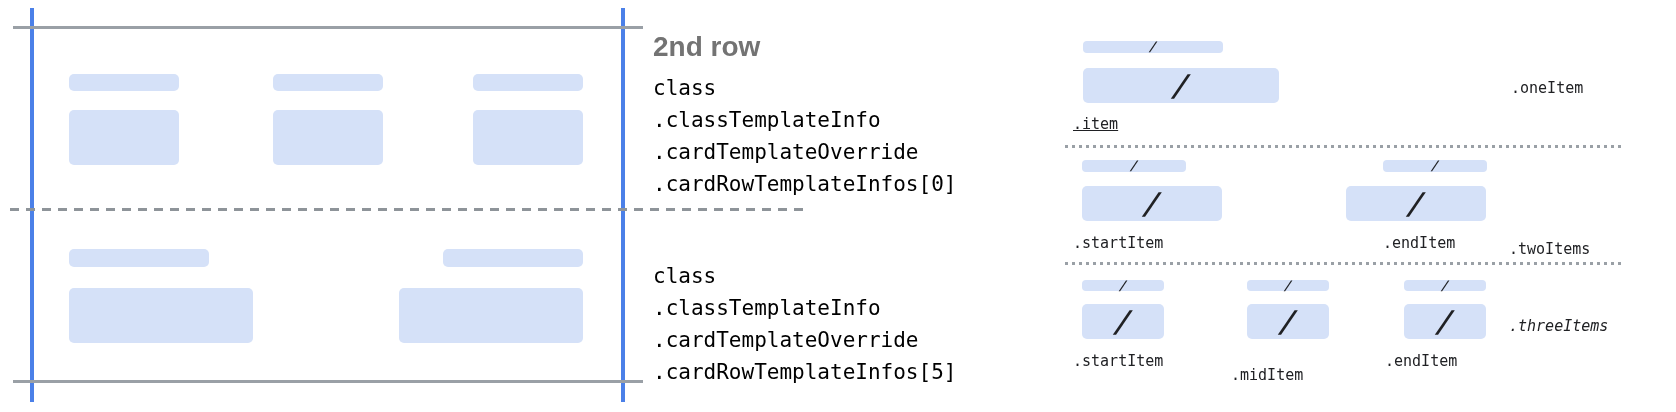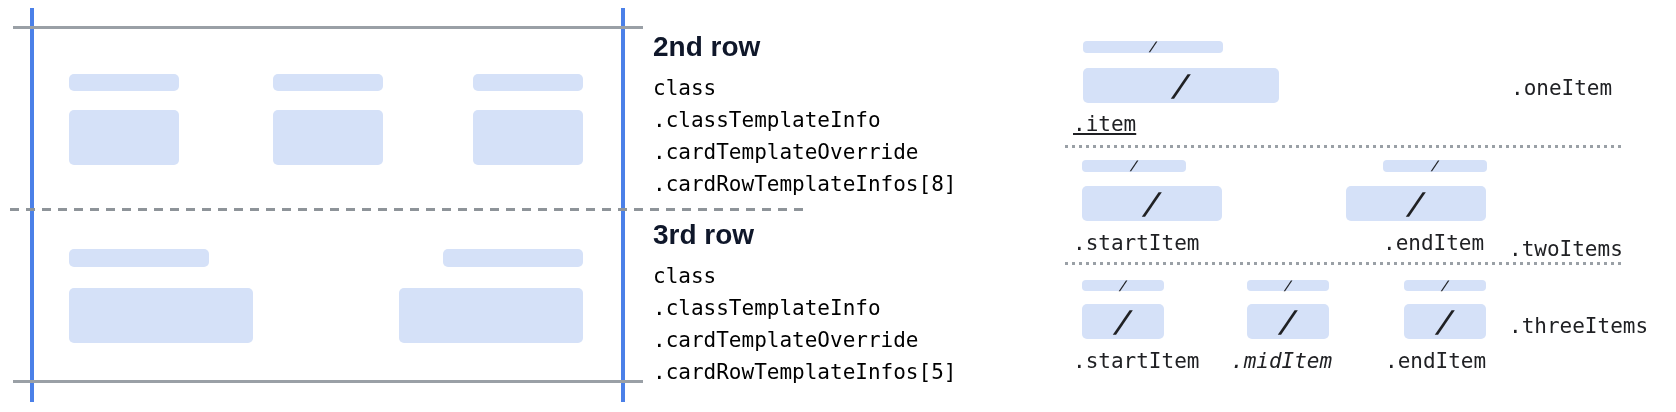--- a/index.html
+++ b/index.html
@@ -39,35 +39,35 @@
   }
   .slash.sm { font-size: 13px; line-height: 12px; }
   .slash.lg { font-size: 30px; line-height: 34px; }
 
   
   .row-heading {
     position: absolute;
     font-family: "Liberation Sans", sans-serif;
     font-weight: 700;
     font-size: 28px;
-    color: #0f172a;
+    color: #737373;
     white-space: nowrap;
   }
   .codeblock {
     position: absolute;
     font-family: "DejaVu Sans Mono", monospace;
     font-size: 21px;
     line-height: 32px;
     color: #000000;
     white-space: nowrap;
   }
   .mono-label {
     position: absolute;
     font-family: "DejaVu Sans Mono", monospace;
-    font-size: 21px;
+    font-size: 15px;
     line-height: 24px;
     color: #202124;
     white-space: nowrap;
   }
 </style>
 </head>
 <body>
 
 <div class="stage">
 
@@ -89,24 +89,23 @@
     <div class="bar" style="left:443px; top:249px; width:140px; height:18px;"></div>
     <div class="bar" style="left:69px;  top:288px; width:184px; height:55px;"></div>
     <div class="bar" style="left:399px; top:288px; width:184px; height:55px;"></div>
   </div>
 
   <div class="row-heading" style="left:653px; top:31px;">2nd row</div>
   <div class="codeblock" style="left:653px; top:72px;">
     <div>class</div>
     <div>.classTemplateInfo</div>
     <div>.cardTemplateOverride</div>
-    <div>.cardRowTemplateInfos[8]</div>
+    <div>.cardRowTemplateInfos[0]</div>
   </div>
 
-  <div class="row-heading" style="left:653px; top:219px;">3rd row</div>
   <div class="codeblock" style="left:653px; top:260px;">
     <div>class</div>
     <div>.classTemplateInfo</div>
     <div>.cardTemplateOverride</div>
     <div>.cardRowTemplateInfos[5]</div>
   </div>
 
   <div>
     <div class="bar flex" style="left:1083px; top:41px; width:140px; height:12px; border-radius:4px;">
       <span class="slash sm">/</span>
@@ -153,18 +152,18 @@
     <div class="bar flex" style="left:1247px; top:304px; width:82px; height:35px;">
       <span class="slash lg">/</span>
     </div>
     <div class="bar flex" style="left:1404px; top:280px; width:82px; height:11px; border-radius:4px;">
       <span class="slash sm">/</span>
     </div>
     <div class="bar flex" style="left:1404px; top:304px; width:82px; height:35px;">
       <span class="slash lg">/</span>
     </div>
     <div class="mono-label" style="left:1073px; top:349px;">.startItem</div>
-    <div class="mono-label" style="left:1231px; top:349px;font-style:italic;">.midItem</div>
+    <div class="mono-label" style="left:1231px; top:363px;">.midItem</div>
     <div class="mono-label" style="left:1385px; top:349px;">.endItem</div>
-    <div class="mono-label" style="left:1509px; top:314px;">.threeItems</div>
+    <div class="mono-label" style="left:1509px; top:314px;font-style:italic;">.threeItems</div>
   </div>
 
 </div>
 
 </body></html>

